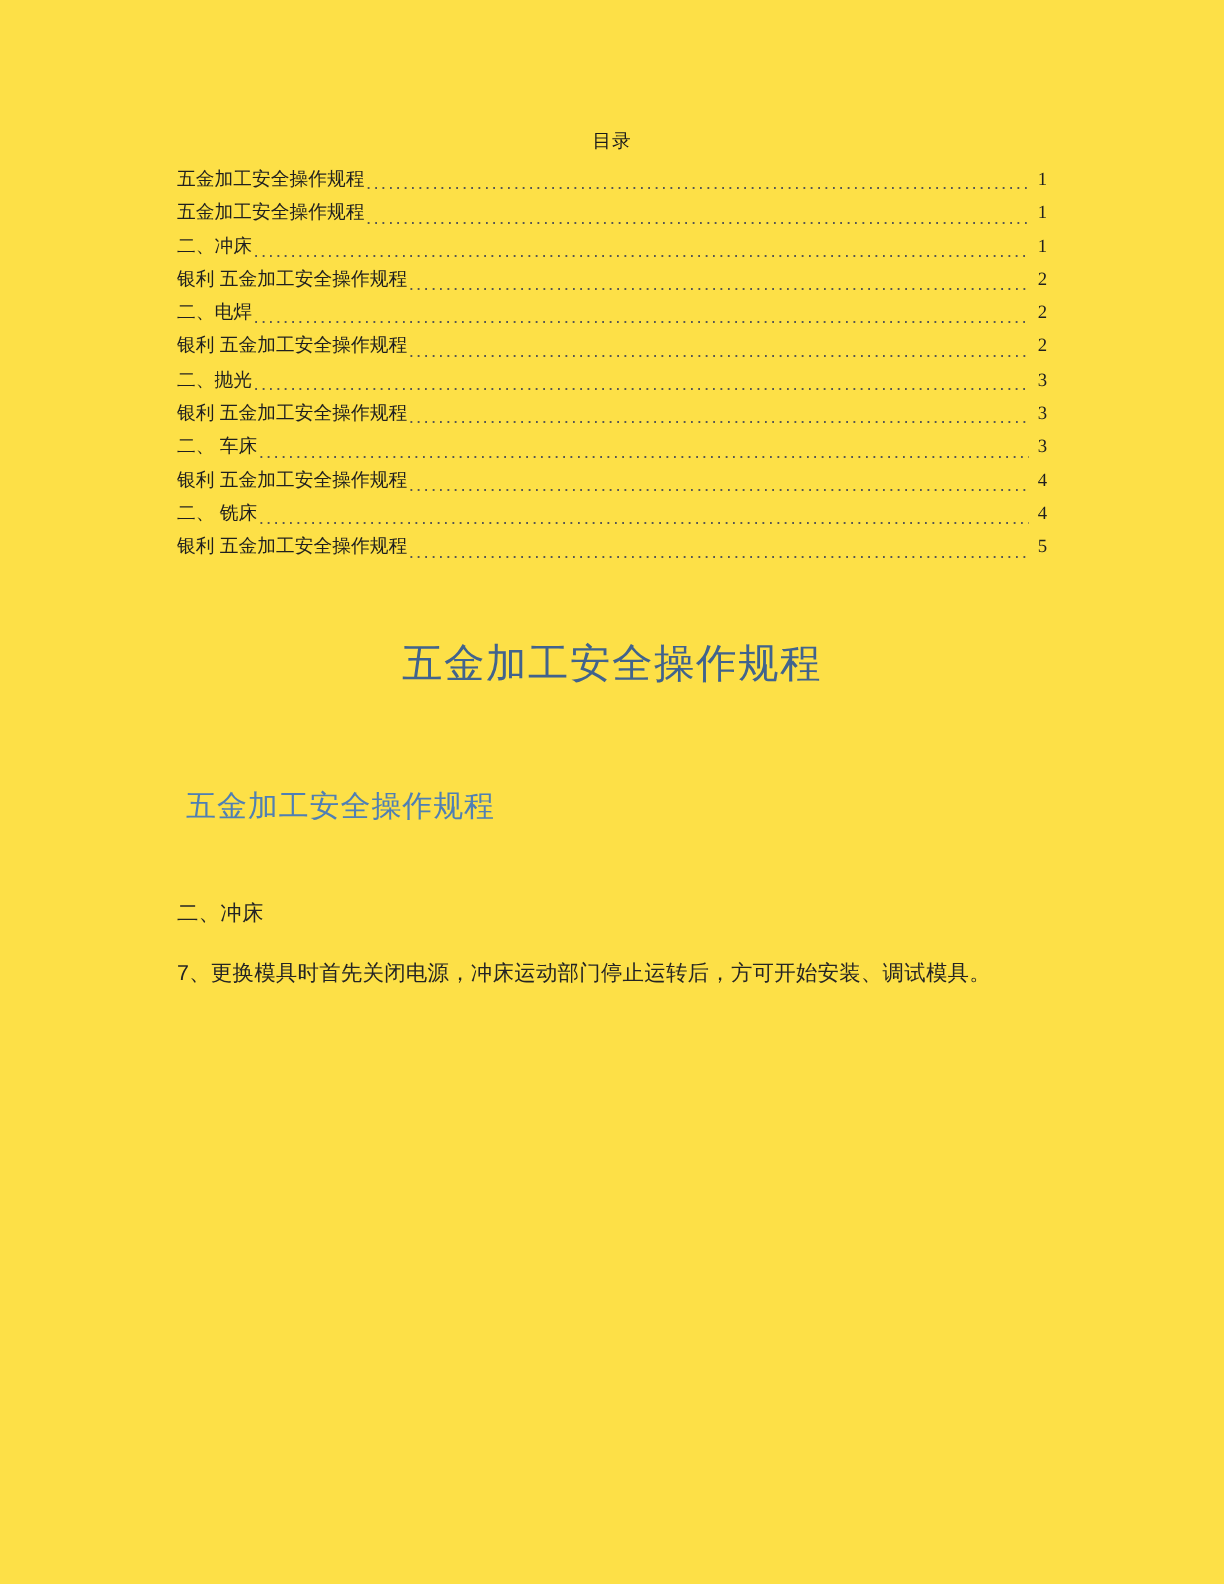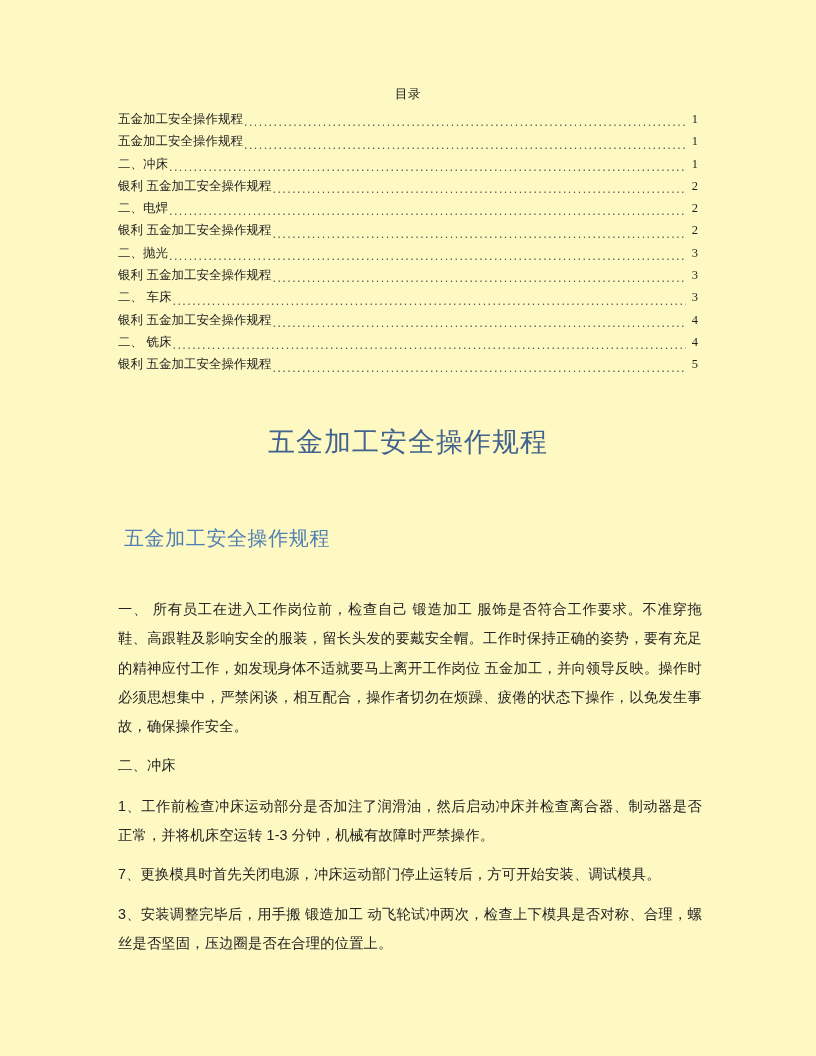--- a/index.html
+++ b/index.html
@@ -6,21 +6,21 @@
   html, body {
     margin: 0;
     padding: 0;
     background: #ffffff;
   }
 
   .page {
     position: relative;
     width: 816px;
     height: 1056px;
-    background: #fef9c3;
+    background: #fde047;
     overflow: hidden;
     font-family: "Liberation Sans", "DejaVu Sans", sans-serif;
     -webkit-font-smoothing: antialiased;
   }
 
   
   .toc {
     position: absolute;
     left: 118px;
     top: 86px;
@@ -227,20 +227,17 @@
       </div>
 
     </div>
   </div>
 
   <h1 class="doc-title">五金加工安全操作规程</h1>
 
   <h2 class="doc-heading">五金加工安全操作规程</h2>
 
   <div class="body-block">
-    <p class="para">一、 所有员工在进入工作岗位前，检查自己 锻造加工 服饰是否符合工作要求。不准穿拖鞋、高跟鞋及影响安全的服装，留长头发的要戴安全帽。工作时保持正确的姿势，要有充足的精神应付工作，如发现身体不适就要马上离开工作岗位 五金加工，并向领导反映。操作时必须思想集中，严禁闲谈，相互配合，操作者切勿在烦躁、疲倦的状态下操作，以免发生事故，确保操作安全。</p>
     <p class="para sub-head">二、冲床</p>
-    <p class="para">1、工作前检查冲床运动部分是否加注了润滑油，然后启动冲床并检查离合器、制动器是否正常，并将机床空运转 1-3 分钟，机械有故障时严禁操作。</p>
     <p class="para">7、更换模具时首先关闭电源，冲床运动部门停止运转后，方可开始安装、调试模具。</p>
-    <p class="para">3、安装调整完毕后，用手搬 锻造加工 动飞轮试冲两次，检查上下模具是否对称、合理，螺丝是否坚固，压边圈是否在合理的位置上。</p>
   </div>
 
 </div>
 
 </body></html>

